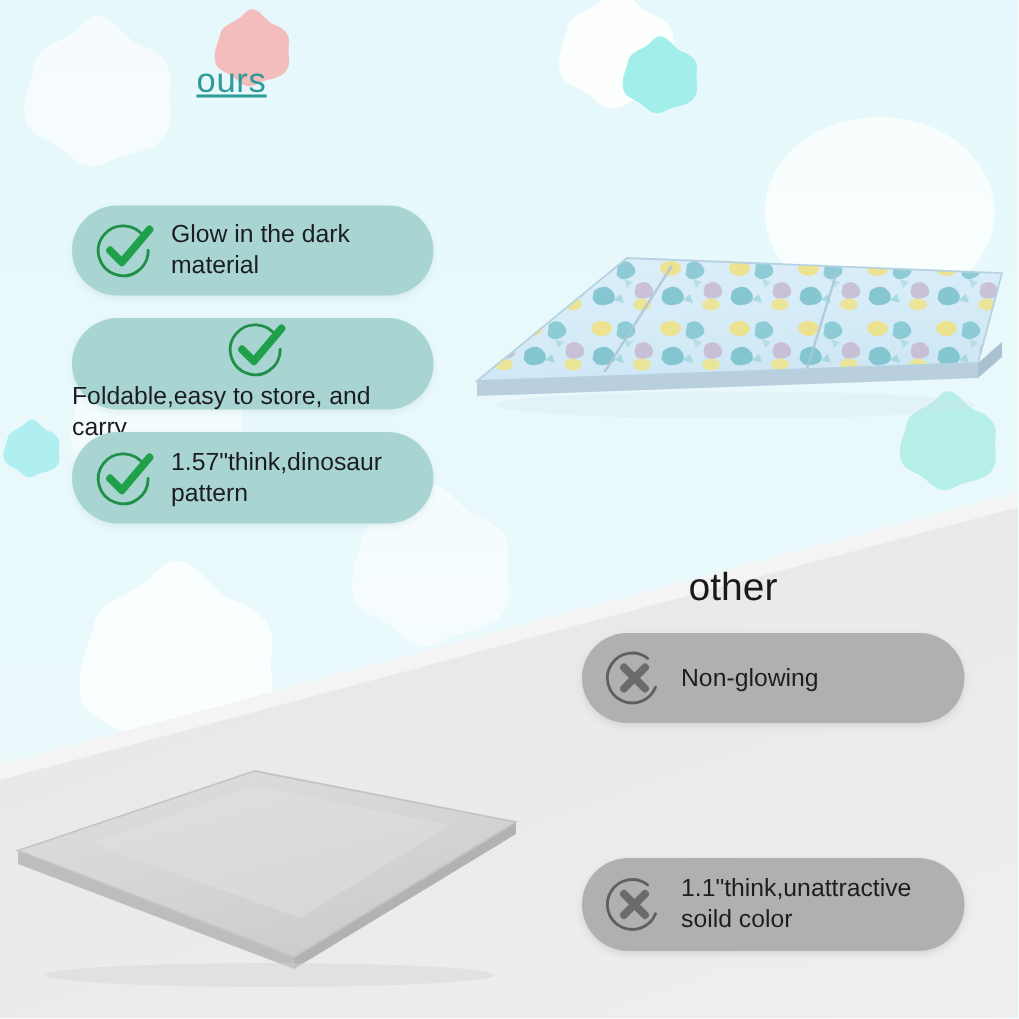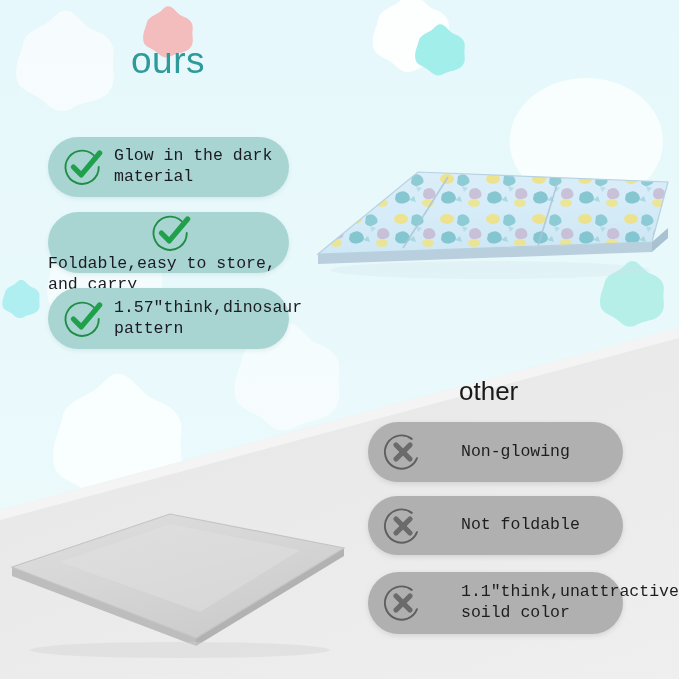--- a/index.html
+++ b/index.html
@@ -41,25 +41,26 @@
     position: absolute;
     pointer-events: none;
   }
   .star svg { display: block; }
 
   
   .title-ours {
     position: absolute;
     left: 131px;
     top: 42px;
-    font-size: 37px;
+    font-size: 23px;
     color: #2e9a9a;
     letter-spacing: .5px;
     line-height: 1;
     z-index: 6;
+    text-decoration: underline;
   }
   .title-other {
     position: absolute;
     left: 459px;
     top: 378px;
     font-size: 26px;
     color: #191919;
     line-height: 1;
     z-index: 6;
   }
@@ -78,39 +79,37 @@
     margin-left: 14px;
     margin-right: 10px;
     width: 42px;
     height: 42px;
   }
   .pill .ptext {
     font-size: 16.5px;
     line-height: 1.26;
     color: #1b1b21;
     padding-right: 10px;
-    font-family: Liberation Mono, monospace;
   }
 
   .pill-ours {
     left: 48px;
     width: 241px;
     background: #a8d5d2;
     box-shadow: 0 2px 4px rgba(120,160,160,.16);
   }
   .pill-o1 { top: 137px; height: 60px; }
   .pill-o2 { top: 212px; height: 61px; flex-direction: column; }
   .pill-o3 { top: 288px; height: 61px; }
 
   .pill-other {
-    left: 368px;
+    left: 388px;
     width: 255px;
     background: #b0b0b0;
     box-shadow: 0 2px 5px rgba(140,140,140,.25);
-    gap: 27px;
   }
   .pill-x1 { top: 422px; height: 60px; }
   .pill-x2 { top: 496px; height: 59px; }
   .pill-x3 { top: 572px; height: 62px; }
   .pill-other .ptext { color: #1d1d1d; }
 
   
   .mat-wrap {
     position: absolute;
     left: 300px;
@@ -283,35 +282,25 @@
     <span class="icon">
       <svg width="42" height="42" viewBox="0 0 48 48">
         <path d="M34 9 A19 19 0 1 0 40 31" fill="none" stroke="#5f5f5f" stroke-width="2.2" stroke-linecap="round"></path>
         <path d="M16 16 L32 32" fill="none" stroke="#6b6b6b" stroke-width="6" stroke-linecap="round"></path>
         <path d="M32 16 L16 32" fill="none" stroke="#6b6b6b" stroke-width="6" stroke-linecap="round"></path>
       </svg>
     </span>
     <span class="ptext">Non-glowing</span>
   </div>
 
-  <div class="pill pill-other pill-x2">
+
+  <div class="pill pill-other pill-x3">
     <span class="icon">
       <svg width="42" height="42" viewBox="0 0 48 48">
         <path d="M34 9 A19 19 0 1 0 40 31" fill="none" stroke="#5f5f5f" stroke-width="2.2" stroke-linecap="round"></path>
         <path d="M16 16 L32 32" fill="none" stroke="#6b6b6b" stroke-width="6" stroke-linecap="round"></path>
         <path d="M32 16 L16 32" fill="none" stroke="#6b6b6b" stroke-width="6" stroke-linecap="round"></path>
       </svg>
     </span>
-    <span class="ptext">Not foldable</span>
-  </div>
-
-  <div class="pill pill-other pill-x3">
-    <span class="icon">
-      <svg width="42" height="42" viewBox="0 0 48 48">
-        <path d="M34 9 A19 19 0 1 0 40 31" fill="none" stroke="#5f5f5f" stroke-width="2.2" stroke-linecap="round"></path>
-        <path d="M16 16 L32 32" fill="none" stroke="#6b6b6b" stroke-width="6" stroke-linecap="round"></path>
-        <path d="M32 16 L16 32" fill="none" stroke="#6b6b6b" stroke-width="6" stroke-linecap="round"></path>
-      </svg>
-    </span>
     <span class="ptext">1.1"think,unattractive soild color</span>
   </div>
 
 </div>
 
 </body></html>

